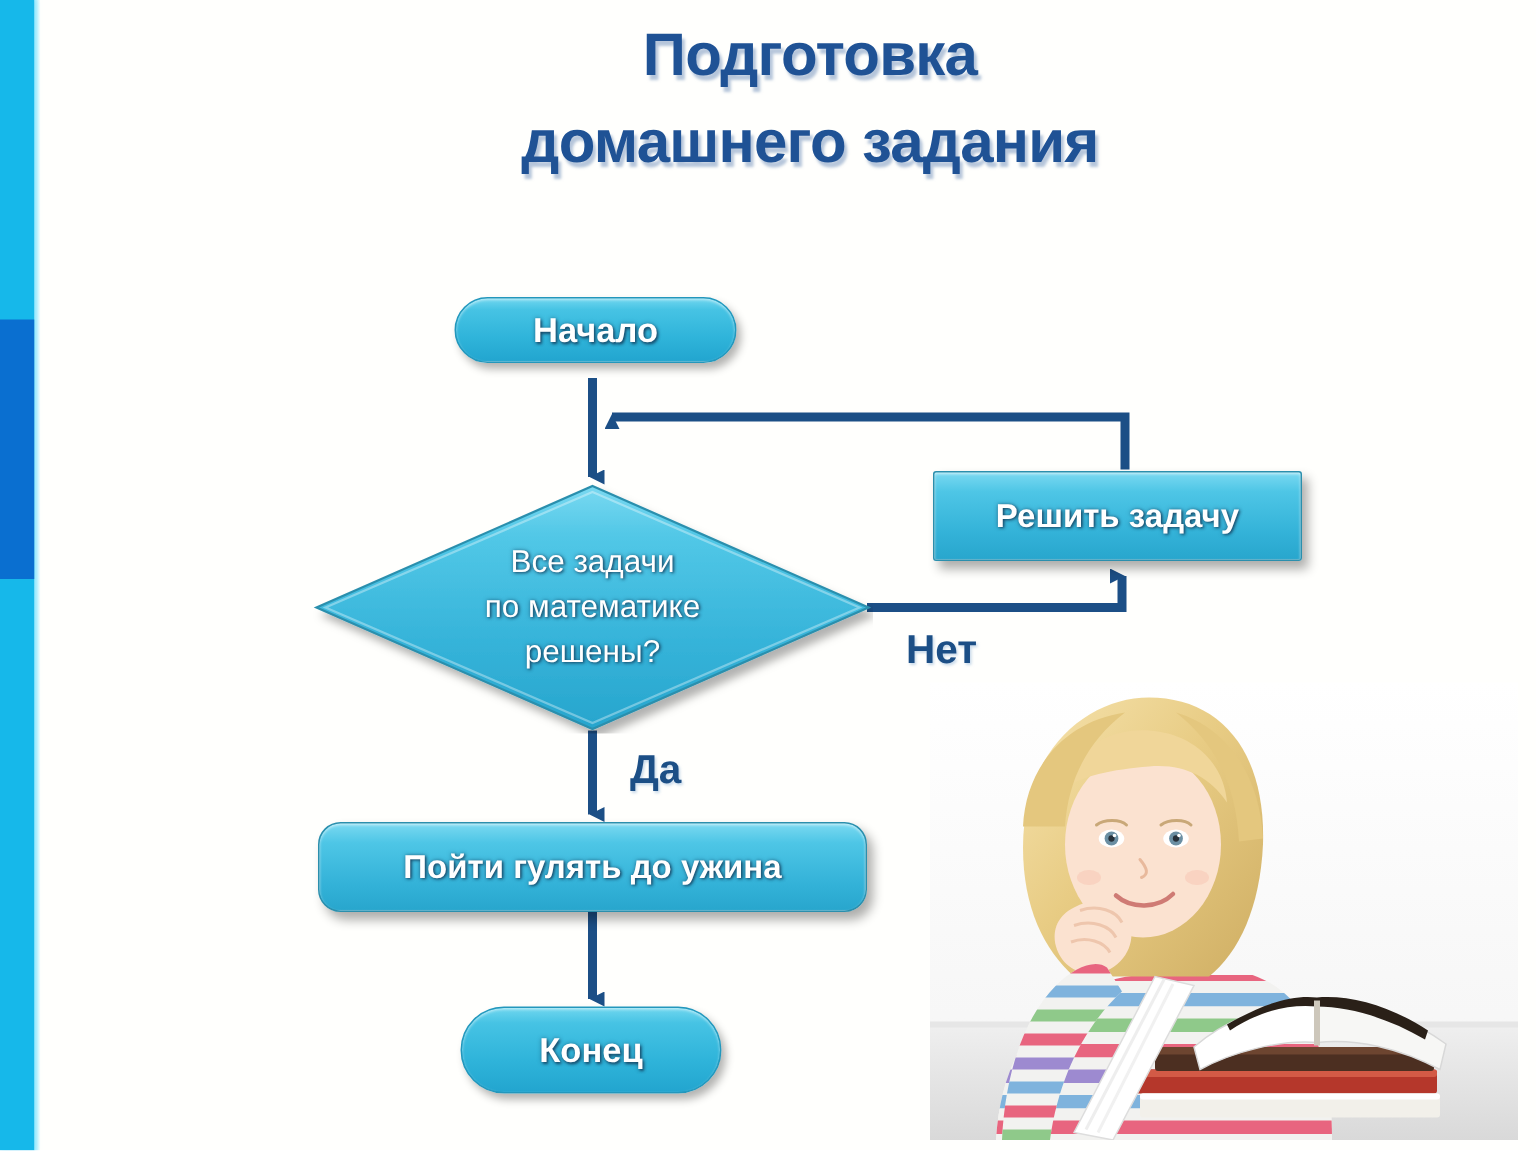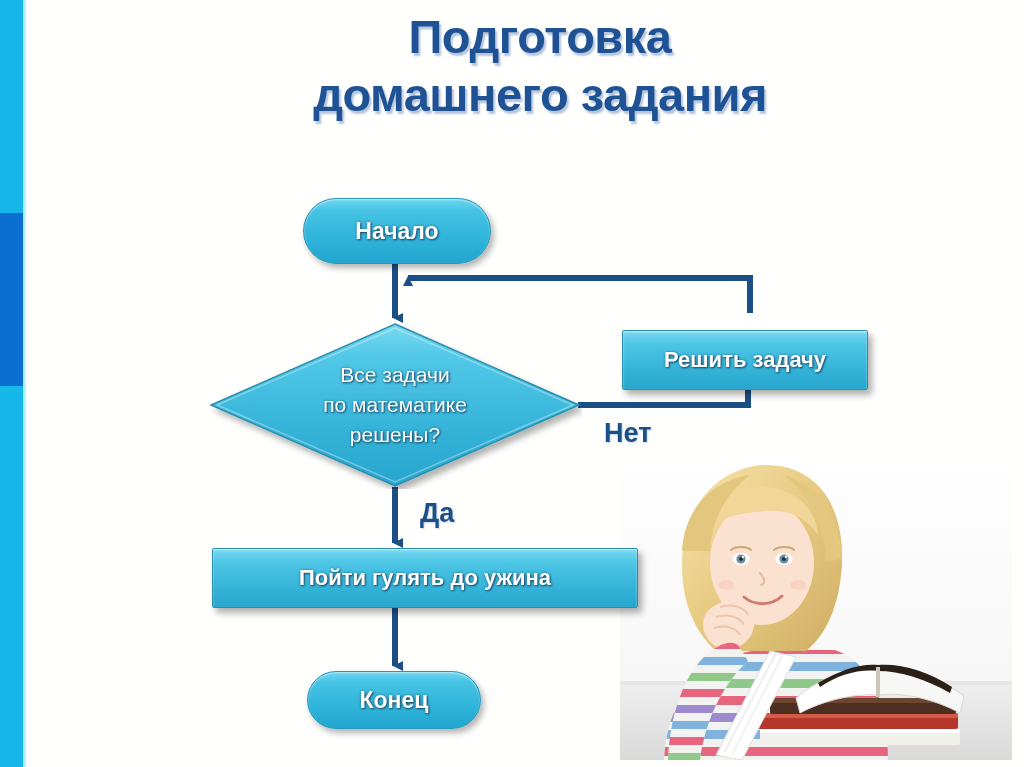--- a/index.html
+++ b/index.html
@@ -51,21 +51,21 @@
 
   
   .title {
     position: absolute;
     left: 190px;
     top: 8px;
     width: 700px;
     text-align: center;
     font-family: "Liberation Sans", sans-serif;
     font-weight: bold;
-    font-size: 47px;
+    font-size: 40px;
     line-height: 58px;
     letter-spacing: -0.5px;
     color: #1f5295;
     text-shadow: 2px 3px 2px rgba(120,150,190,0.55);
     white-space: pre-line;
   }
 
   
   .node {
     position: absolute;
@@ -195,21 +195,21 @@
 
     <g>
       <path d="M395,487 L395,543" stroke="#1c4f86" stroke-width="6" fill="none" marker-end="url(#arrow-down)"></path>
     </g>
 
     <g>
       <path d="M395,608 L395,666" stroke="#1c4f86" stroke-width="6" fill="none" marker-end="url(#arrow-down)"></path>
     </g>
   </svg>
 
-  <div class="node terminator" style="left:303px; top:198px; width:188px; height:66px;">
+  <div class="node terminator" style="left:303px; top:198px; width:188px; height:44px;">
     <span>Начало</span>
   </div>
 
   <div class="decision" style="left:208px; top:321px; width:374px; height:168px;">
     <svg width="374" height="168" viewBox="0 0 374 168">
       <defs>
         <linearGradient id="dgrad" x1="0" y1="0" x2="0" y2="1">
           <stop offset="0%" stop-color="#7ad9f1"></stop>
           <stop offset="20%" stop-color="#52c8e7"></stop>
           <stop offset="65%" stop-color="#35b3d9"></stop>
@@ -220,25 +220,25 @@
         </filter>
       </defs>
       <polygon points="187,3 371,84 187,165 3,84" fill="url(#dgrad)" stroke="#2b8fad" stroke-width="1.5" filter="url(#dshadow)"></polygon>
       <polygon points="187,7 365,84 187,161 9,84" fill="none" stroke="rgba(255,255,255,0.35)" stroke-width="1.5"></polygon>
     </svg>
     <div class="dec-label">Все задачи
 по математике
 решены?</div>
   </div>
 
-  <div class="node process" style="left:622px; top:330px; width:246px; height:60px;">
+  <div class="node process" style="left:622px; top:314px; width:246px; height:60px;">
     <span>Решить задачу</span>
   </div>
 
-  <div class="node process" style="left:212px; top:548px; width:426px; height:60px;">
+  <div class="node process" style="left:212px; top:548px; width:366px; height:60px;border-radius:15px;">
     <span>Пойти гулять до ужина</span>
   </div>
 
   <div class="node terminator" style="left:307px; top:671px; width:174px; height:58px;">
     <span>Конец</span>
   </div>
 
   <div class="branch-label" style="left:604px; top:418px;">Нет</div>
   <div class="branch-label" style="left:420px; top:498px;">Да</div>
 

